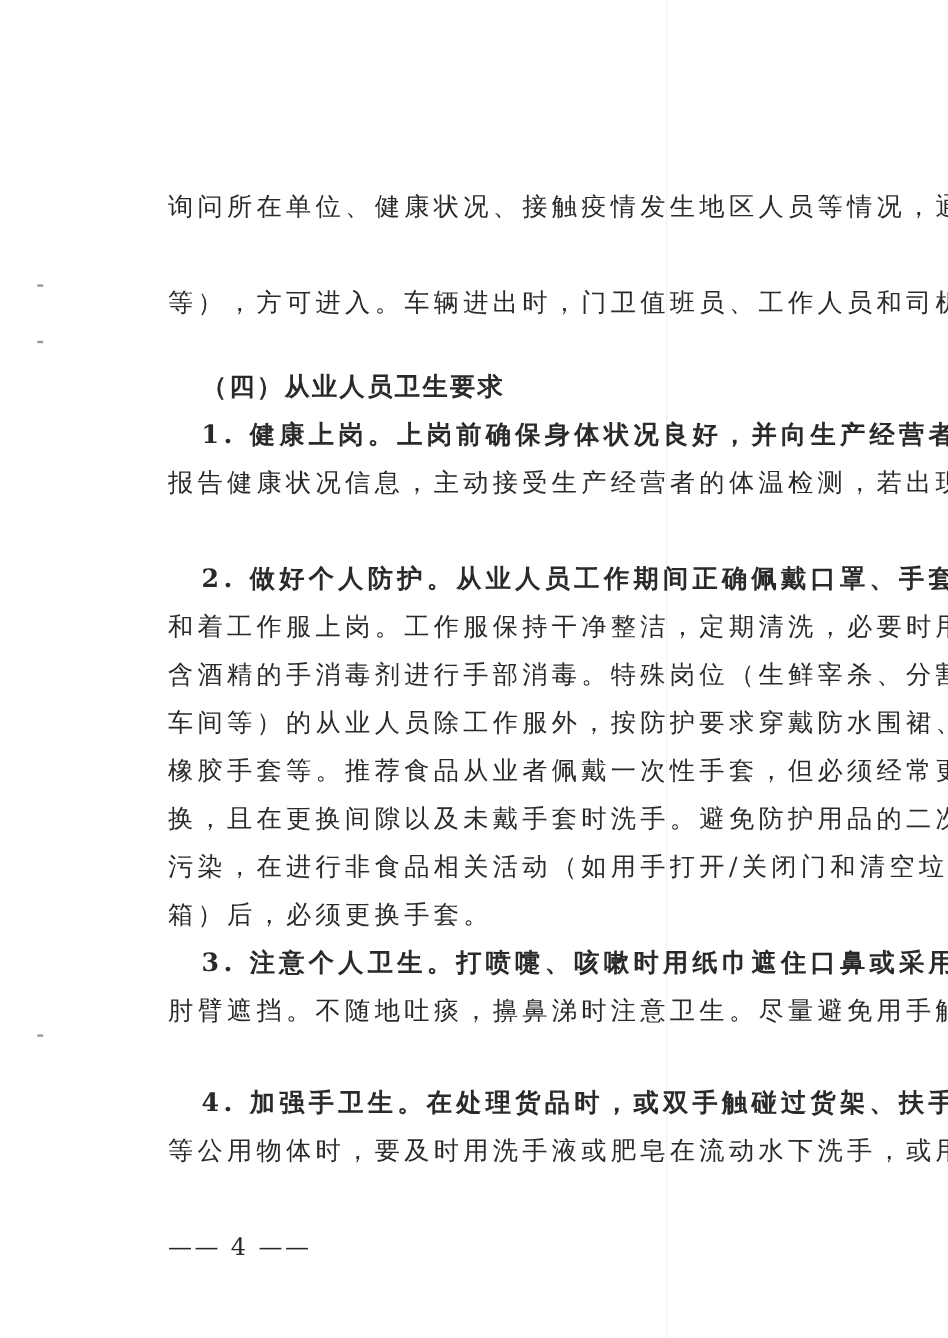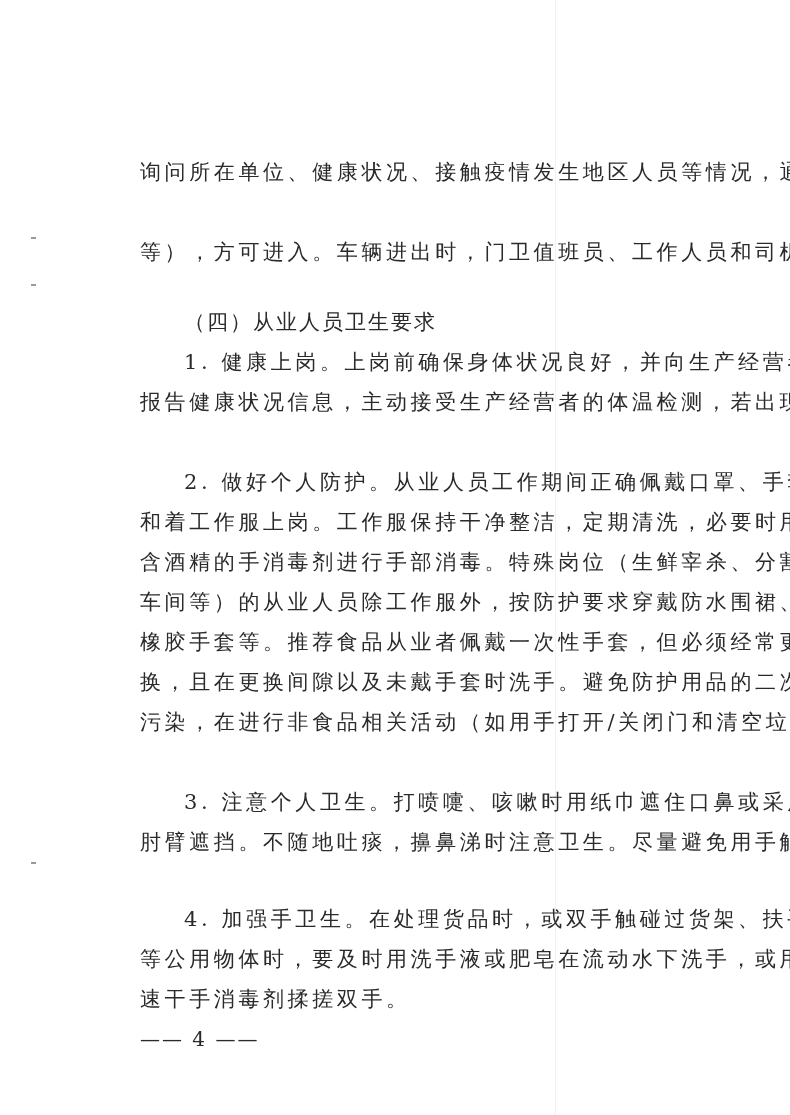--- a/index.html
+++ b/index.html
@@ -12,21 +12,21 @@
     .page { position: absolute; left: 0; top: 0; width: 790px; height: 1115px; }
     .crease { position: absolute; left: 555px; top: 0; width: 1px; height: 1115px; background: #f1f1f1; }
     .mark { position: absolute; left: 31px; width: 5px; height: 2px; background: #9a9a9a; }
     .line {
       position: absolute; left: 140px; width: 550px;
       font-size: 21px; line-height: 28px; height: 28px;
       white-space: nowrap; letter-spacing: 3.6px;
       text-align-last: justify; text-align: justify;
     }
     .line.last { text-align-last: left; }
-    .indent { left: 184px; width: 508px; }
+    .indent { left: 168px; width: 508px; font-weight: bold; }
     .heading { letter-spacing: 2px; }
     .page-number {
       position: absolute; left: 140px; top: 970px;
       font-size: 20px; line-height: 28px; letter-spacing: 2px; white-space: nowrap;
     }
   </style>
 </head>
 <body>
 
 <div class="page">
@@ -43,22 +43,22 @@
   <div class="line indent" style="top:348px">1. 健康上岗。上岗前确保身体状况良好，并向生产经营者</div>
   <div class="line" style="top:388px">报告健康状况信息，主动接受生产经营者的体温检测，若出现</div>
 
   <div class="line indent" style="top:468px">2. 做好个人防护。从业人员工作期间正确佩戴口罩、手套</div>
   <div class="line" style="top:508px">和着工作服上岗。工作服保持干净整洁，定期清洗，必要时用</div>
   <div class="line" style="top:548px">含酒精的手消毒剂进行手部消毒。特殊岗位（生鲜宰杀、分割</div>
   <div class="line" style="top:588px">车间等）的从业人员除工作服外，按防护要求穿戴防水围裙、</div>
   <div class="line" style="top:628px">橡胶手套等。推荐食品从业者佩戴一次性手套，但必须经常更</div>
   <div class="line" style="top:668px">换，且在更换间隙以及未戴手套时洗手。避免防护用品的二次</div>
   <div class="line" style="top:708px">污染，在进行非食品相关活动（如用手打开/关闭门和清空垃圾</div>
+  <div class="line last" style="top:748px">箱）后，必须更换手套。</div>
 
   <div class="line indent" style="top:788px">3. 注意个人卫生。打喷嚏、咳嗽时用纸巾遮住口鼻或采用</div>
   <div class="line" style="top:828px">肘臂遮挡。不随地吐痰，擤鼻涕时注意卫生。尽量避免用手触</div>
 
   <div class="line indent" style="top:905px">4. 加强手卫生。在处理货品时，或双手触碰过货架、扶手</div>
   <div class="line" style="top:945px">等公用物体时，要及时用洗手液或肥皂在流动水下洗手，或用</div>
-  <div class="line last" style="top:985px">速干手消毒剂揉搓双手。</div>
 
   <div class="page-number" style="top:1025px">—— 4 ——</div>
 </div>
 
 </body></html>

